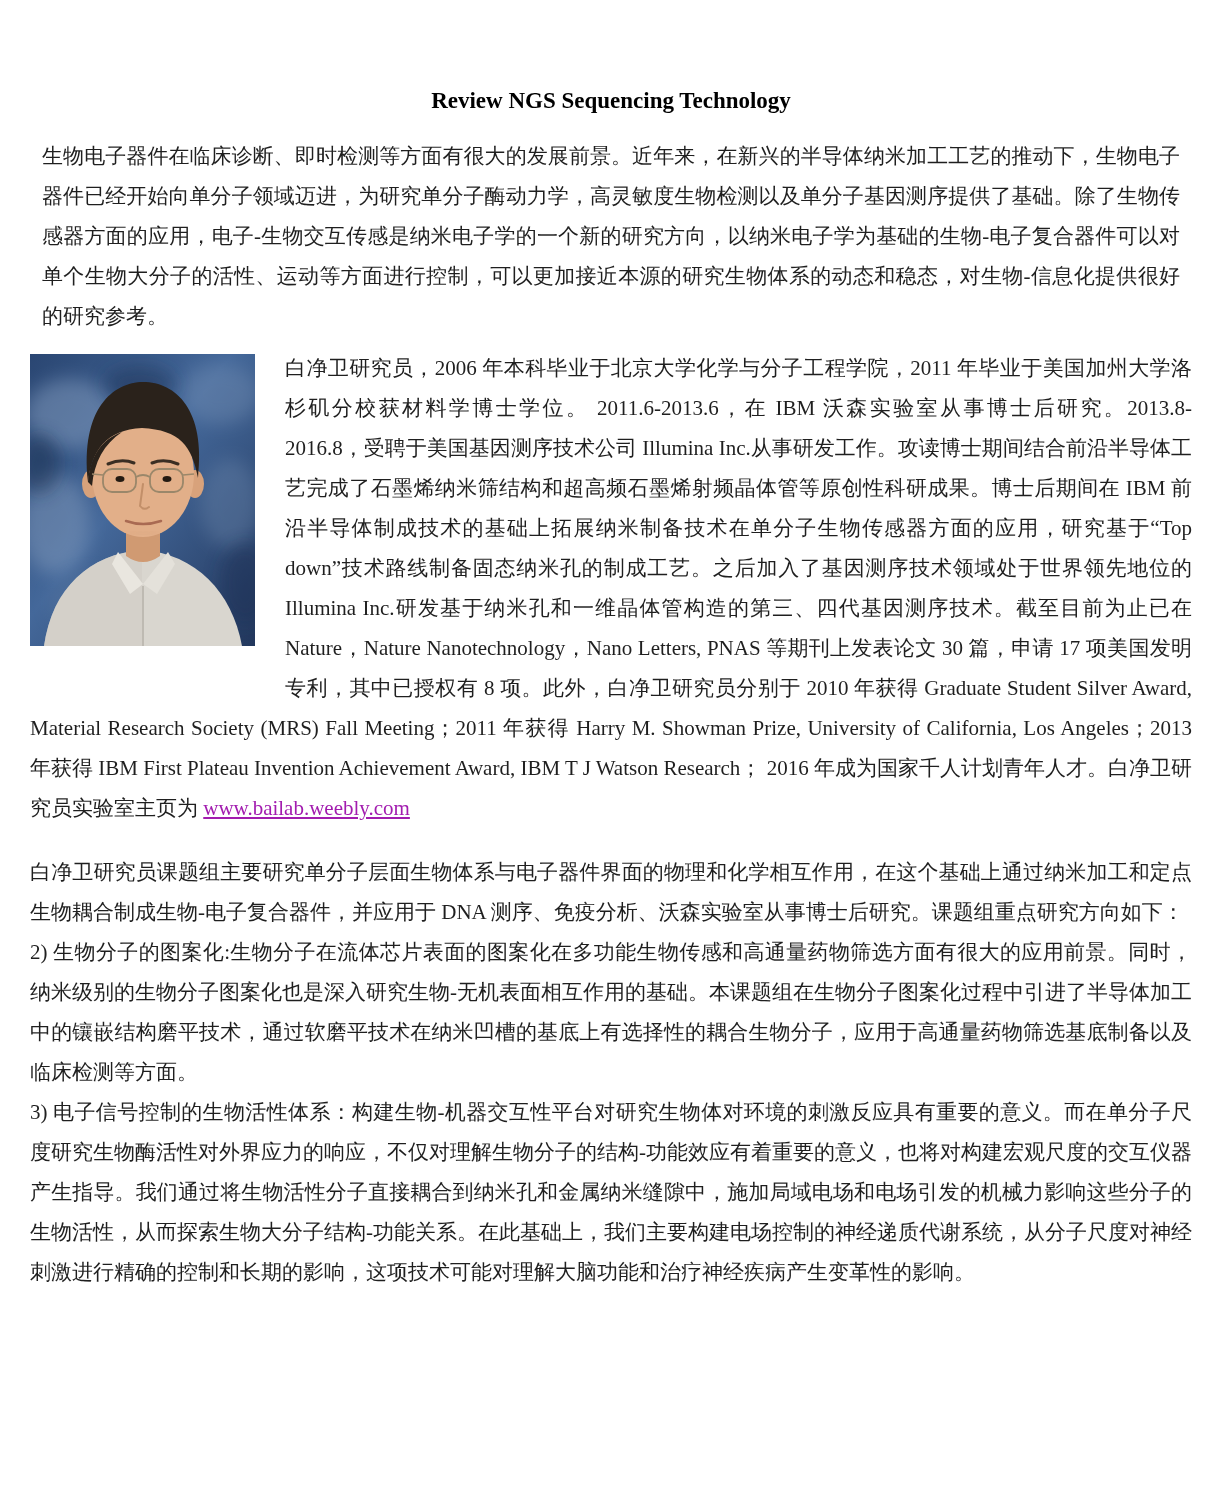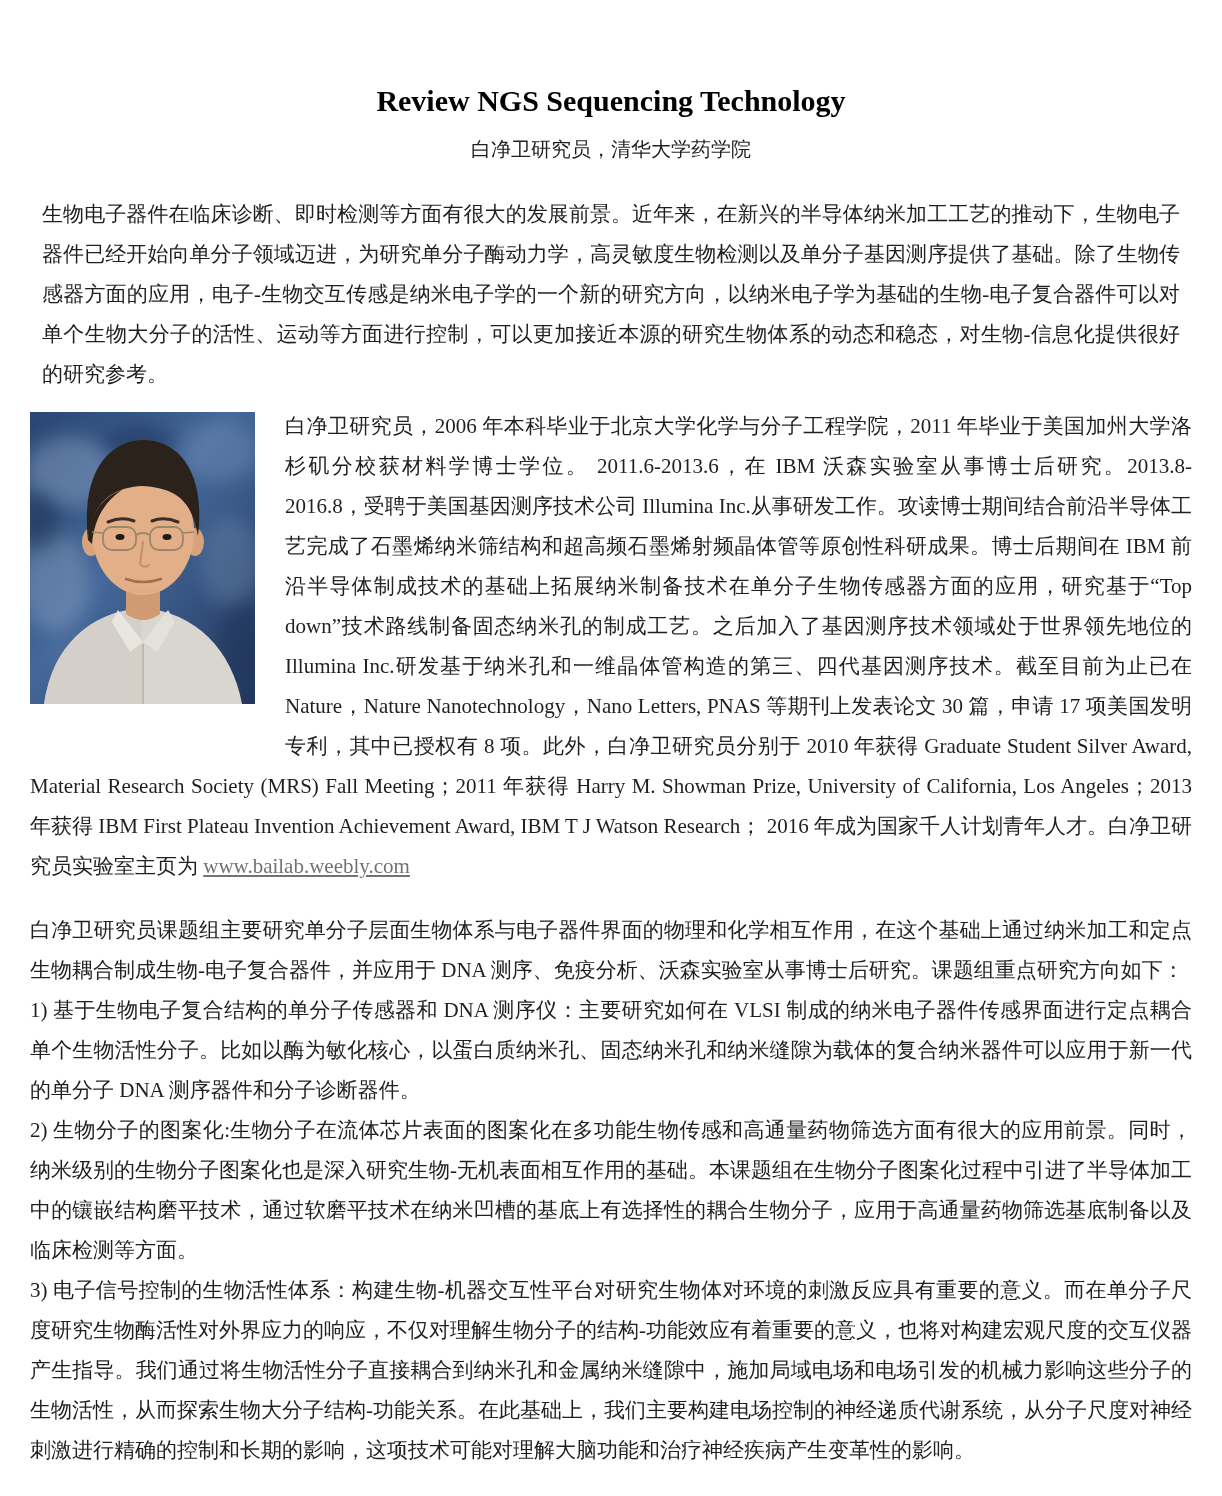--- a/index.html
+++ b/index.html
@@ -8,21 +8,21 @@
     min-height: 1496px;
     box-sizing: border-box;
     padding: 86px 30px 60px 30px;
     background: #ffffff;
     font-family: "Liberation Serif", "DejaVu Serif", serif;
     font-size: 21px;
     line-height: 40px;
     color: #1f1f1f;
   }
   .doc-title {
-    font-size: 30px;
+    font-size: 23px;
     line-height: 30px;
     font-weight: bold;
     text-align: center;
     margin: 0 0 20px 0;
     color: #000000;
   }
   .doc-subtitle {
     font-size: 20px;
     line-height: 26px;
     text-align: center;
@@ -40,35 +40,34 @@
   .photo-wrap {
     float: left;
     width: 225px;
     height: 292px;
     margin: 6px 30px 44px 0;
     overflow: hidden;
   }
   .photo-wrap svg { display: block; }
   .bio-block::after { content: ""; display: block; clear: both; }
   a.lab-link {
-    color: #737373;
+    color: #a21caf;
     text-decoration: underline;
     cursor: pointer;
   }
   .directions p { margin: 0; text-align: justify; }
   .overview-para { margin: 0; text-align: justify; }
 </style>
 </head>
 <body>
 
 <div class="page">
 
   <h1 class="doc-title">Review NGS Sequencing Technology</h1>
 
-  <div class="doc-subtitle">白净卫研究员，清华大学药学院</div>
 
   <p class="body-para intro-para">生物电子器件在临床诊断、即时检测等方面有很大的发展前景。近年来，在新兴的半导体纳米加工工艺的推动下，生物电子器件已经开始向单分子领域迈进，为研究单分子酶动力学，高灵敏度生物检测以及单分子基因测序提供了基础。除了生物传感器方面的应用，电子-生物交互传感是纳米电子学的一个新的研究方向，以纳米电子学为基础的生物-电子复合器件可以对单个生物大分子的活性、运动等方面进行控制，可以更加接近本源的研究生物体系的动态和稳态，对生物-信息化提供很好的研究参考。</p>
 
   <div class="bio-block">
     <span class="photo-wrap">
       <svg viewBox="0 0 225 292" width="225" height="292">
         <defs>
           <linearGradient id="bgGrad" x1="0" y1="0" x2="1" y2="1">
             <stop offset="0" stop-color="#2a4672"></stop>
             <stop offset="0.45" stop-color="#44689a"></stop>
@@ -131,18 +130,17 @@
           <path d="M100,178 Q113,182 126,178" stroke="#cf9a74" stroke-width="1.5" fill="none" opacity="0.7" filter="url(#soft2)"></path>
         </g>
       </svg>
     </span>
     <span>白净卫研究员，2006 年本科毕业于北京大学化学与分子工程学院，2011 年毕业于美国加州大学洛杉矶分校获材料学博士学位。 2011.6-2013.6，在 IBM 沃森实验室从事博士后研究。2013.8-2016.8，受聘于美国基因测序技术公司 Illumina Inc.从事研发工作。攻读博士期间结合前沿半导体工艺完成了石墨烯纳米筛结构和超高频石墨烯射频晶体管等原创性科研成果。博士后期间在 IBM 前沿半导体制成技术的基础上拓展纳米制备技术在单分子生物传感器方面的应用，研究基于“Top down”技术路线制备固态纳米孔的制成工艺。之后加入了基因测序技术领域处于世界领先地位的 Illumina Inc.研发基于纳米孔和一维晶体管构造的第三、四代基因测序技术。截至目前为止已在 Nature，Nature Nanotechnology，Nano Letters, PNAS 等期刊上发表论文 30 篇，申请 17 项美国发明专利，其中已授权有 8 项。此外，白净卫研究员分别于 2010 年获得 Graduate Student Silver Award, Material Research Society (MRS) Fall Meeting；2011 年获得 Harry M. Showman Prize, University of California, Los Angeles；2013 年获得 IBM First Plateau Invention Achievement Award, IBM T J Watson Research； 2016 年成为国家千人计划青年人才。白净卫研究员实验室主页为 </span><a class="lab-link" href="#">www.bailab.weebly.com</a>
   </div>
 
   <p class="overview-para">白净卫研究员课题组主要研究单分子层面生物体系与电子器件界面的物理和化学相互作用，在这个基础上通过纳米加工和定点生物耦合制成生物-电子复合器件，并应用于 DNA 测序、免疫分析、沃森实验室从事博士后研究。课题组重点研究方向如下：</p>
 
   <div class="directions">
-    <p>1) 基于生物电子复合结构的单分子传感器和 DNA 测序仪：主要研究如何在 VLSI 制成的纳米电子器件传感界面进行定点耦合单个生物活性分子。比如以酶为敏化核心，以蛋白质纳米孔、固态纳米孔和纳米缝隙为载体的复合纳米器件可以应用于新一代的单分子 DNA 测序器件和分子诊断器件。</p>
     <p>2) 生物分子的图案化:生物分子在流体芯片表面的图案化在多功能生物传感和高通量药物筛选方面有很大的应用前景。同时，纳米级别的生物分子图案化也是深入研究生物-无机表面相互作用的基础。本课题组在生物分子图案化过程中引进了半导体加工中的镶嵌结构磨平技术，通过软磨平技术在纳米凹槽的基底上有选择性的耦合生物分子，应用于高通量药物筛选基底制备以及临床检测等方面。</p>
     <p>3) 电子信号控制的生物活性体系：构建生物-机器交互性平台对研究生物体对环境的刺激反应具有重要的意义。而在单分子尺度研究生物酶活性对外界应力的响应，不仅对理解生物分子的结构-功能效应有着重要的意义，也将对构建宏观尺度的交互仪器产生指导。我们通过将生物活性分子直接耦合到纳米孔和金属纳米缝隙中，施加局域电场和电场引发的机械力影响这些分子的生物活性，从而探索生物大分子结构-功能关系。在此基础上，我们主要构建电场控制的神经递质代谢系统，从分子尺度对神经刺激进行精确的控制和长期的影响，这项技术可能对理解大脑功能和治疗神经疾病产生变革性的影响。</p>
   </div>
 
 </div>
 
 </body></html>

